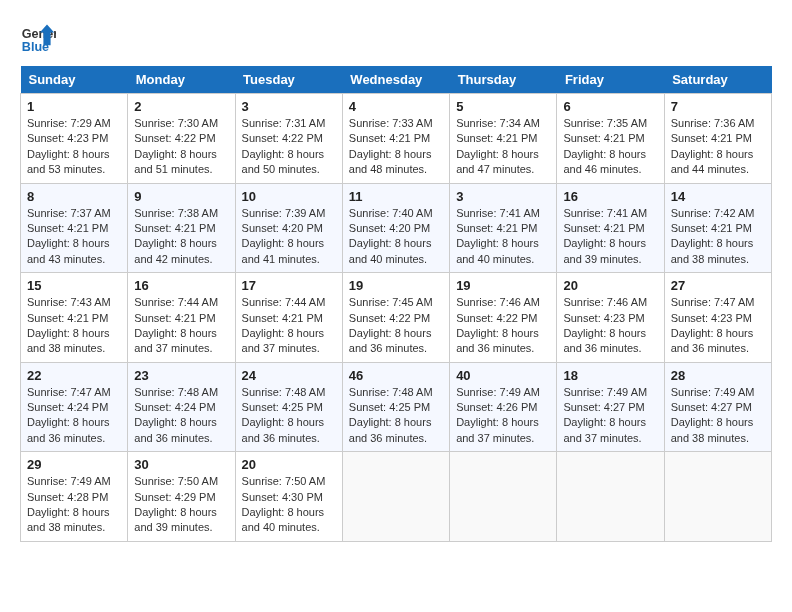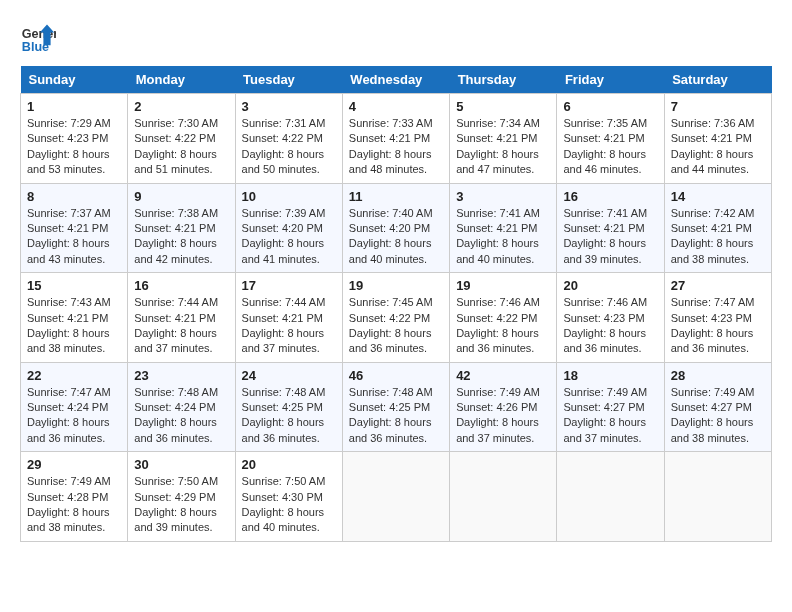--- a/index.html
+++ b/index.html
@@ -337,21 +337,21 @@
         <td>
         <span class="day-num">46</span>
         <div class="cell-text">
           Sunrise: 7:48 AM<br>
           Sunset: 4:25 PM<br>
           Daylight: 8 hours<br>
           and 36 minutes.
         </div>
       </td>
         <td>
-        <span class="day-num">42</span>
+        <span class="day-num">40</span>
         <div class="cell-text">
           Sunrise: 7:49 AM<br>
           Sunset: 4:26 PM<br>
           Daylight: 8 hours<br>
           and 37 minutes.
         </div>
       </td>
         <td>
         <span class="day-num">18</span>
         <div class="cell-text">

